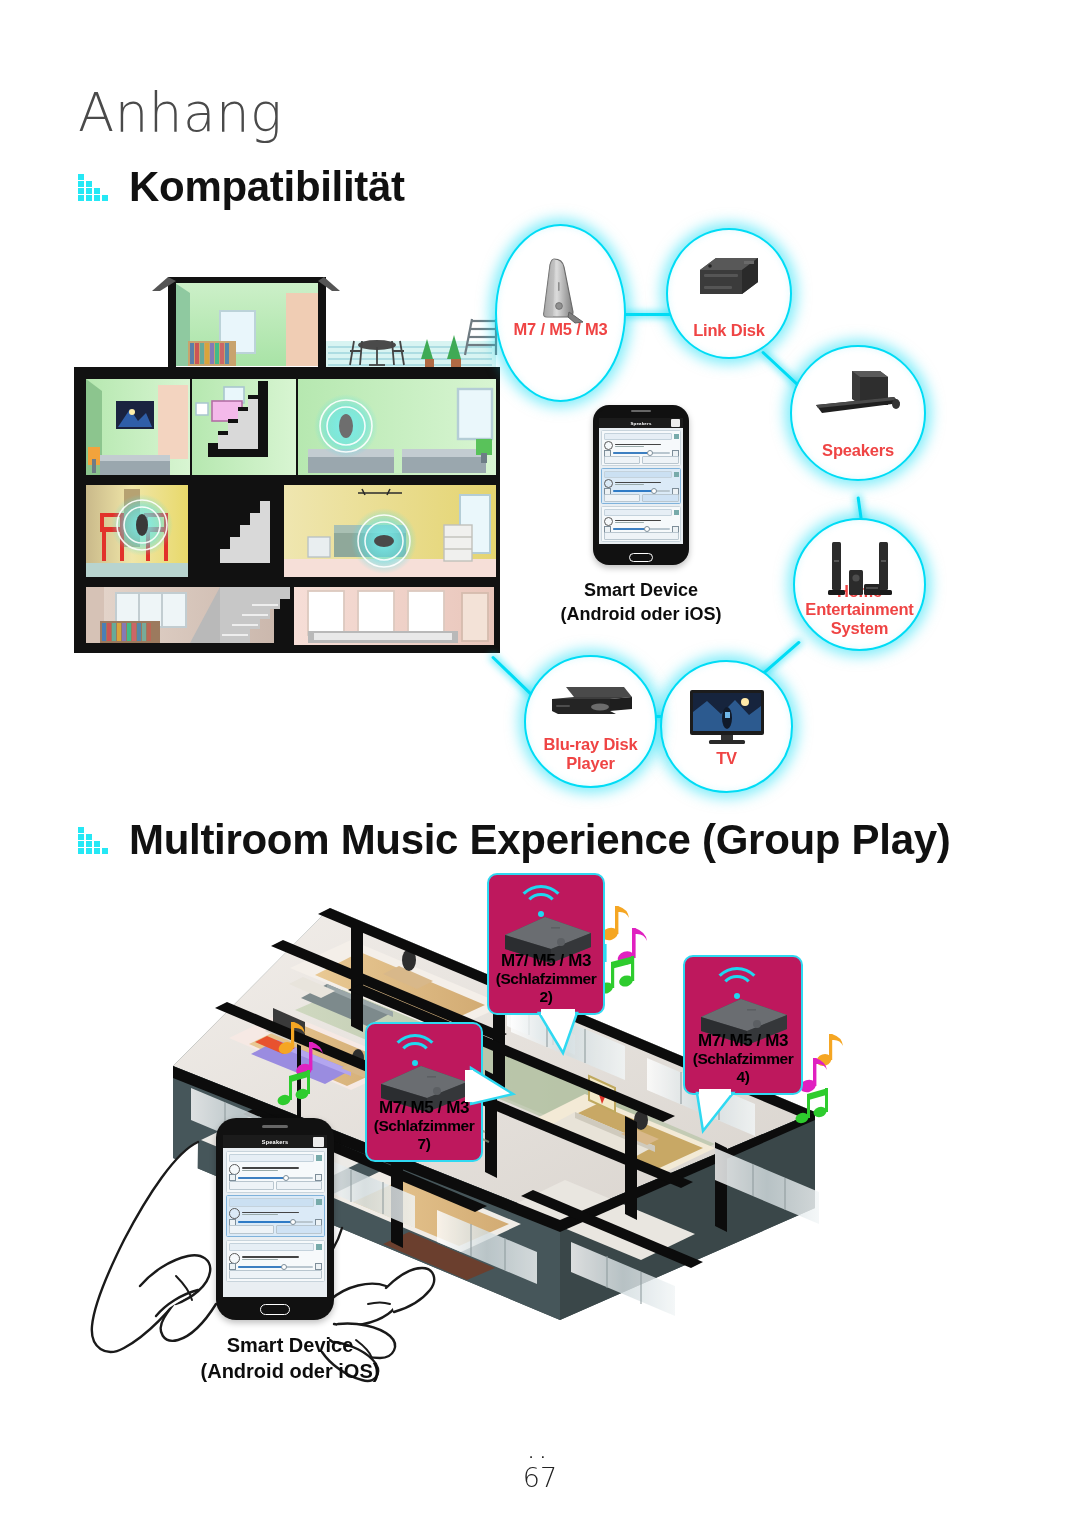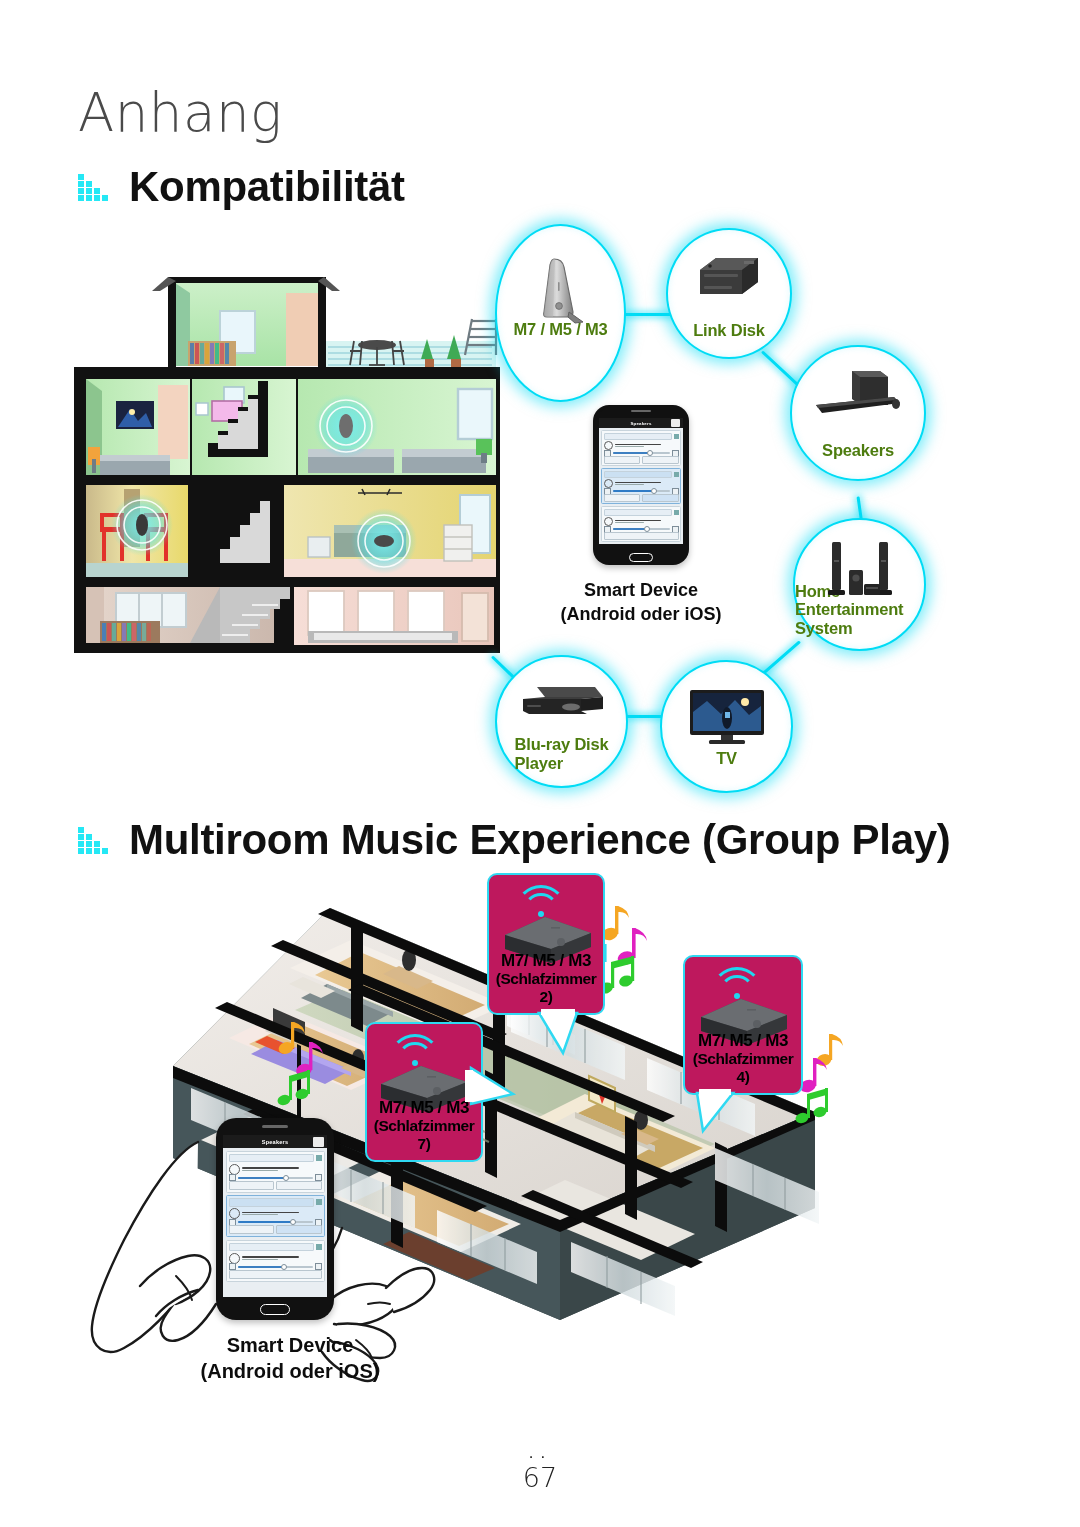--- a/index.html
+++ b/index.html
@@ -32,21 +32,21 @@
   .node{
     position:absolute;border-radius:50%;
     background:#ffffff;
     border:2.5px solid #00dcf5;
     box-shadow:0 0 14px 5px rgba(0,220,245,.50),
                inset 0 0 6px 1px rgba(0,220,245,.10);
     display:flex;flex-direction:column;align-items:center;justify-content:flex-end;
     box-sizing:border-box;
   }
   .node .node-label{
-    font-size:16.5px;font-weight:bold;color:#4d7c0f;
+    font-size:16.5px;font-weight:bold;color:#ef4444;text-align:center;
     line-height:1.12;letter-spacing:-.2px;white-space:pre-line;
   }
   .node .node-art{position:absolute;left:50%;transform:translateX(-50%);}
 
   
   .link{position:absolute;background:#00dcf5;height:3px;border-radius:2px;
         box-shadow:0 0 7px 2px rgba(0,220,245,.55);transform-origin:0 50%;}
 
   
   #house-cutaway{position:absolute;left:72px;top:263px;width:430px;height:392px;}
@@ -513,21 +513,21 @@
         <polygon points="6,43 6,24 20,13 34,26 48,12 62,27 74,18 74,43" fill="#2c5a8f"></polygon>
         <circle cx="58" cy="14" r="4" fill="#ffe9a8"></circle>
         <ellipse cx="40" cy="30" rx="5" ry="11" fill="#101a2a"></ellipse>
         <rect x="38" y="24" width="5" height="6" fill="#6fb6e8"></rect>
         <rect x="34" y="47" width="12" height="6" fill="#333"></rect>
         <rect x="22" y="52" width="36" height="4" rx="1.5" fill="#2a2a2a"></rect>
       </svg>
       <div class="node-label">TV</div>
     </div>
 
-    <div class="node" style="left:495px;top:655px;width:133px;height:133px;padding-bottom:14px;">
+    <div class="node" style="left:524px;top:655px;width:133px;height:133px;padding-bottom:14px;">
       <svg class="node-art" style="top:26px;" width="86" height="42" viewBox="0 0 86 42">
         <polygon points="18,4 76,4 84,14 26,14" fill="#4a4a4a"></polygon>
         <polygon points="4,16 62,16 62,28 4,28" fill="#2b2b2b"></polygon>
         <polygon points="4,16 26,14 84,14 62,16" fill="#3d3d3d"></polygon>
         <polygon points="62,16 84,14 84,26 62,28" fill="#1e1e1e"></polygon>
         <polygon points="4,16 4,28 10,31 68,31 62,28 62,16" fill="#242424"></polygon>
         <ellipse cx="52" cy="24" rx="9" ry="3.4" fill="#6c6c6c"></ellipse>
         <rect x="8" y="22" width="14" height="2" rx="1" fill="#4d4d4d"></rect>
       </svg>
       <div class="node-label">Blu-ray Disk

